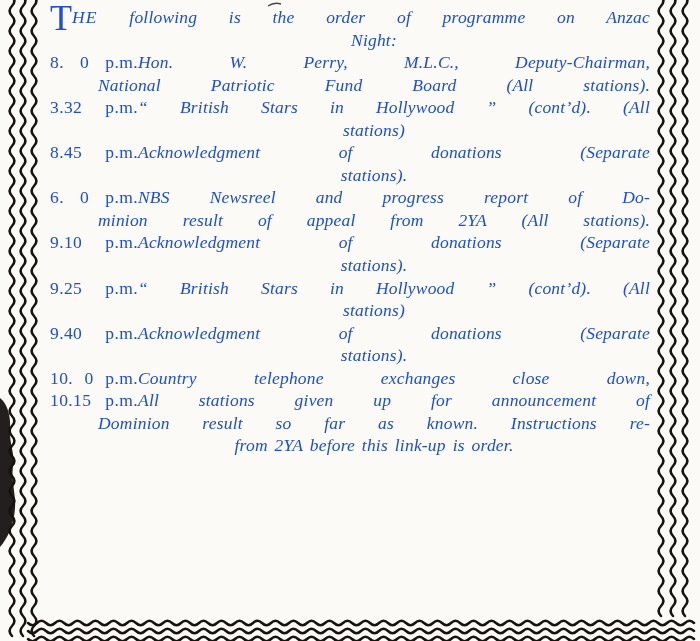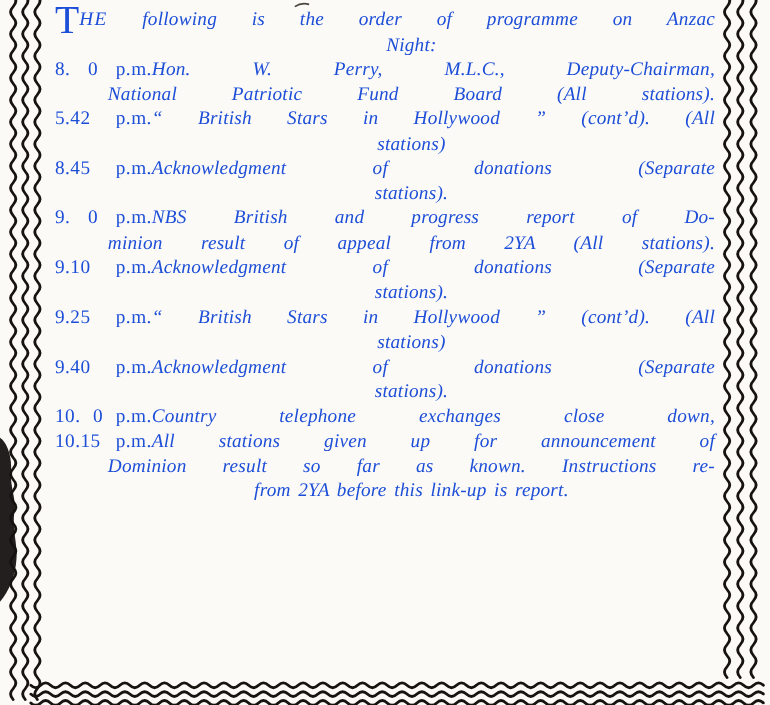--- a/index.html
+++ b/index.html
@@ -81,31 +81,31 @@
 
     <div id="entries">
 
   <div class="entry">
     <div class="line first fill"><span class="time">8. 0 p.m.</span><span class="desc">Hon. W. Perry, M.L.C., Deputy-Chairman,</span></div>
   <div class="line cont fill"><span class="desc">National Patriotic Fund Board (All stations).</span></div>
         </div>
 
 
   <div class="entry">
-    <div class="line first fill"><span class="time">5.42 p.m.</span><span class="desc">“ British Stars in Hollywood ” (cont’d). (All</span></div>
+    <div class="line first fill"><span class="time">3.32 p.m.</span><span class="desc">“ British Stars in Hollywood ” (cont’d). (All</span></div>
   <div class="line cont"><span class="desc">stations)</span></div>
         </div>
 
   <div class="entry">
     <div class="line first fill"><span class="time">8.45 p.m.</span><span class="desc">Acknowledgment of donations (Separate</span></div>
   <div class="line cont"><span class="desc">stations).</span></div>
         </div>
 
   <div class="entry">
-    <div class="line first fill"><span class="time">9. 0 p.m.</span><span class="desc">NBS British and progress report of Do-</span></div>
+    <div class="line first fill"><span class="time">6. 0 p.m.</span><span class="desc">NBS Newsreel and progress report of Do-</span></div>
   <div class="line cont fill"><span class="desc">minion result of appeal from 2YA (All stations).</span></div>
         </div>
 
   <div class="entry">
     <div class="line first fill"><span class="time">9.10 p.m.</span><span class="desc">Acknowledgment of donations (Separate</span></div>
   <div class="line cont"><span class="desc">stations).</span></div>
         </div>
 
   <div class="entry">
     <div class="line first fill"><span class="time">9.25 p.m.</span><span class="desc">“ British Stars in Hollywood ” (cont’d). (All</span></div>
@@ -117,18 +117,18 @@
   <div class="line cont"><span class="desc">stations).</span></div>
         </div>
 
   <div class="entry">
     <div class="line first fill"><span class="time">10. 0 p.m.</span><span class="desc">Country telephone exchanges close down,</span></div>
         </div>
 
   <div class="entry">
     <div class="line first fill"><span class="time">10.15 p.m.</span><span class="desc">All stations given up for announcement of</span></div>
   <div class="line cont fill"><span class="desc">Dominion result so far as known. Instructions re-</span></div>
-          <div class="line cont"><span class="desc">from 2YA before this link-up is report.</span></div>
+          <div class="line cont"><span class="desc">from 2YA before this link-up is order.</span></div>
         </div>
 </div>
 
   </div>
 </div>
 
 </body></html>

